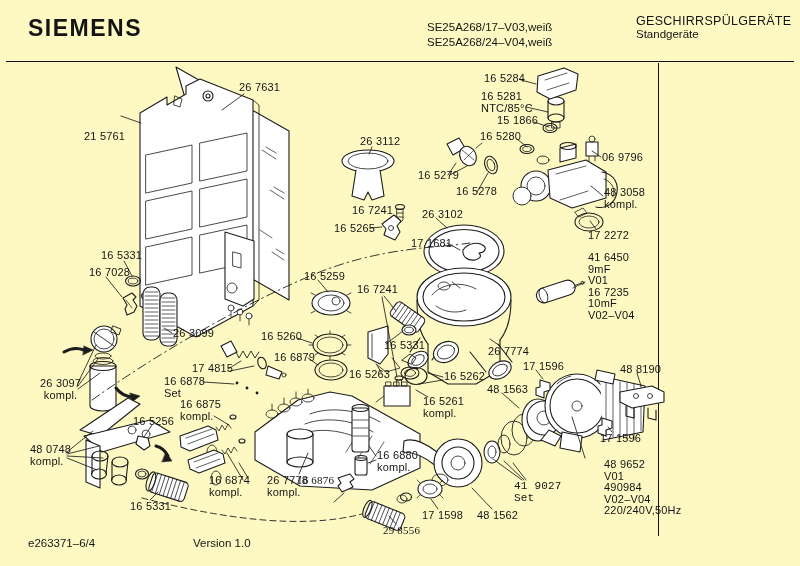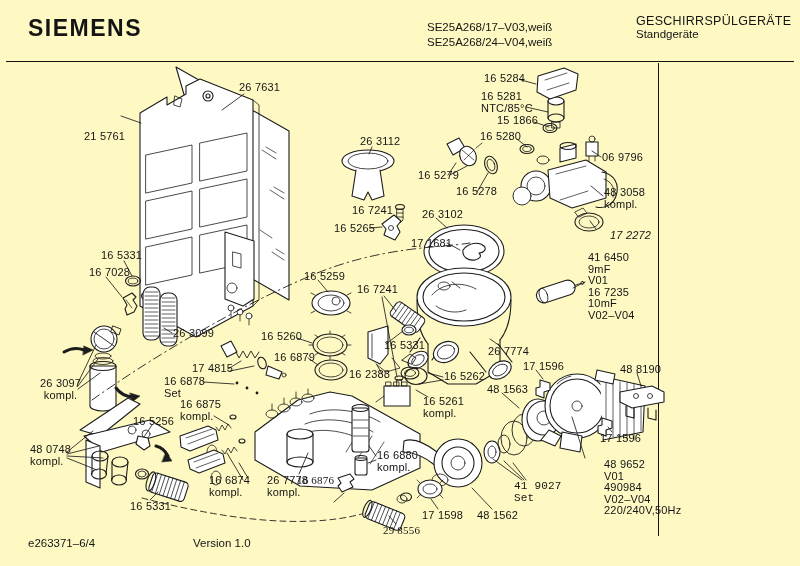--- a/index.html
+++ b/index.html
@@ -318,40 +318,40 @@
       <div class="label" style="left: 360px; top: 136px;"><span>26 3112</span></div>
       <div class="label" style="left: 602px; top: 152px;"><span>06 9796</span></div>
       <div class="label" style="left: 418px; top: 170px;"><span>16 5279</span></div>
       <div class="label" style="left: 456px; top: 186px;"><span>16 5278</span></div>
       <div class="label" style="left: 604px; top: 187px;"><span>48 3058
 kompl.</span></div>
       <div class="label" style="left: 352px; top: 205px;"><span>16 7241</span></div>
       <div class="label" style="left: 422px; top: 209px;"><span>26 3102</span></div>
       <div class="label" style="left: 334px; top: 223px;"><span>16 5265</span></div>
       <div class="label" style="left: 411px; top: 238px;"><span>17 1681</span></div>
-      <div class="label" style="left: 610px; top: 230px; font-style: italic;"><span>17 2272</span></div>
+      <div class="label" style="left: 588px; top: 230px;"><span>17 2272</span></div>
       <div class="label" style="left: 101px; top: 250px;"><span>16 5331</span></div>
       <div class="label" style="left: 588px; top: 252px;"><span>41 6450
 9mF
 V01
 16 7235
 10mF
 V02–V04</span></div>
       <div class="label" style="left: 89px; top: 267px;"><span>16 7028</span></div>
       <div class="label" style="left: 304px; top: 271px;"><span>16 5259</span></div>
       <div class="label" style="left: 357px; top: 284px;"><span>16 7241</span></div>
       <div class="label" style="left: 173px; top: 328px;"><span>26 3099</span></div>
       <div class="label" style="left: 261px; top: 331px;"><span>16 5260</span></div>
       <div class="label" style="left: 384px; top: 340px;"><span>16 5331</span></div>
       <div class="label" style="left: 488px; top: 346px;"><span>26 7774</span></div>
       <div class="label" style="left: 274px; top: 352px;"><span>16 6879</span></div>
       <div class="label" style="left: 523px; top: 361px;"><span>17 1596</span></div>
       <div class="label" style="left: 192px; top: 363px;"><span>17 4815</span></div>
       <div class="label" style="left: 620px; top: 364px;"><span>48 8190</span></div>
-      <div class="label" style="left: 349px; top: 369px;"><span>16 2388</span></div>
+      <div class="label" style="left: 349px; top: 369px;"><span>16 5263</span></div>
       <div class="label" style="left: 444px; top: 371px;"><span>16 5262</span></div>
       <div class="label" style="left: 164px; top: 376px;"><span>16 6878
 Set</span></div>
       <div class="label" style="left: 40px; top: 378px; text-align: center;"><span>26 3097
 kompl.</span></div>
       <div class="label" style="left: 487px; top: 384px;"><span>48 1563</span></div>
       <div class="label" style="left: 423px; top: 396px;"><span>16 5261
 kompl.</span></div>
       <div class="label" style="left: 180px; top: 399px;"><span>16 6875
 kompl.</span></div>

